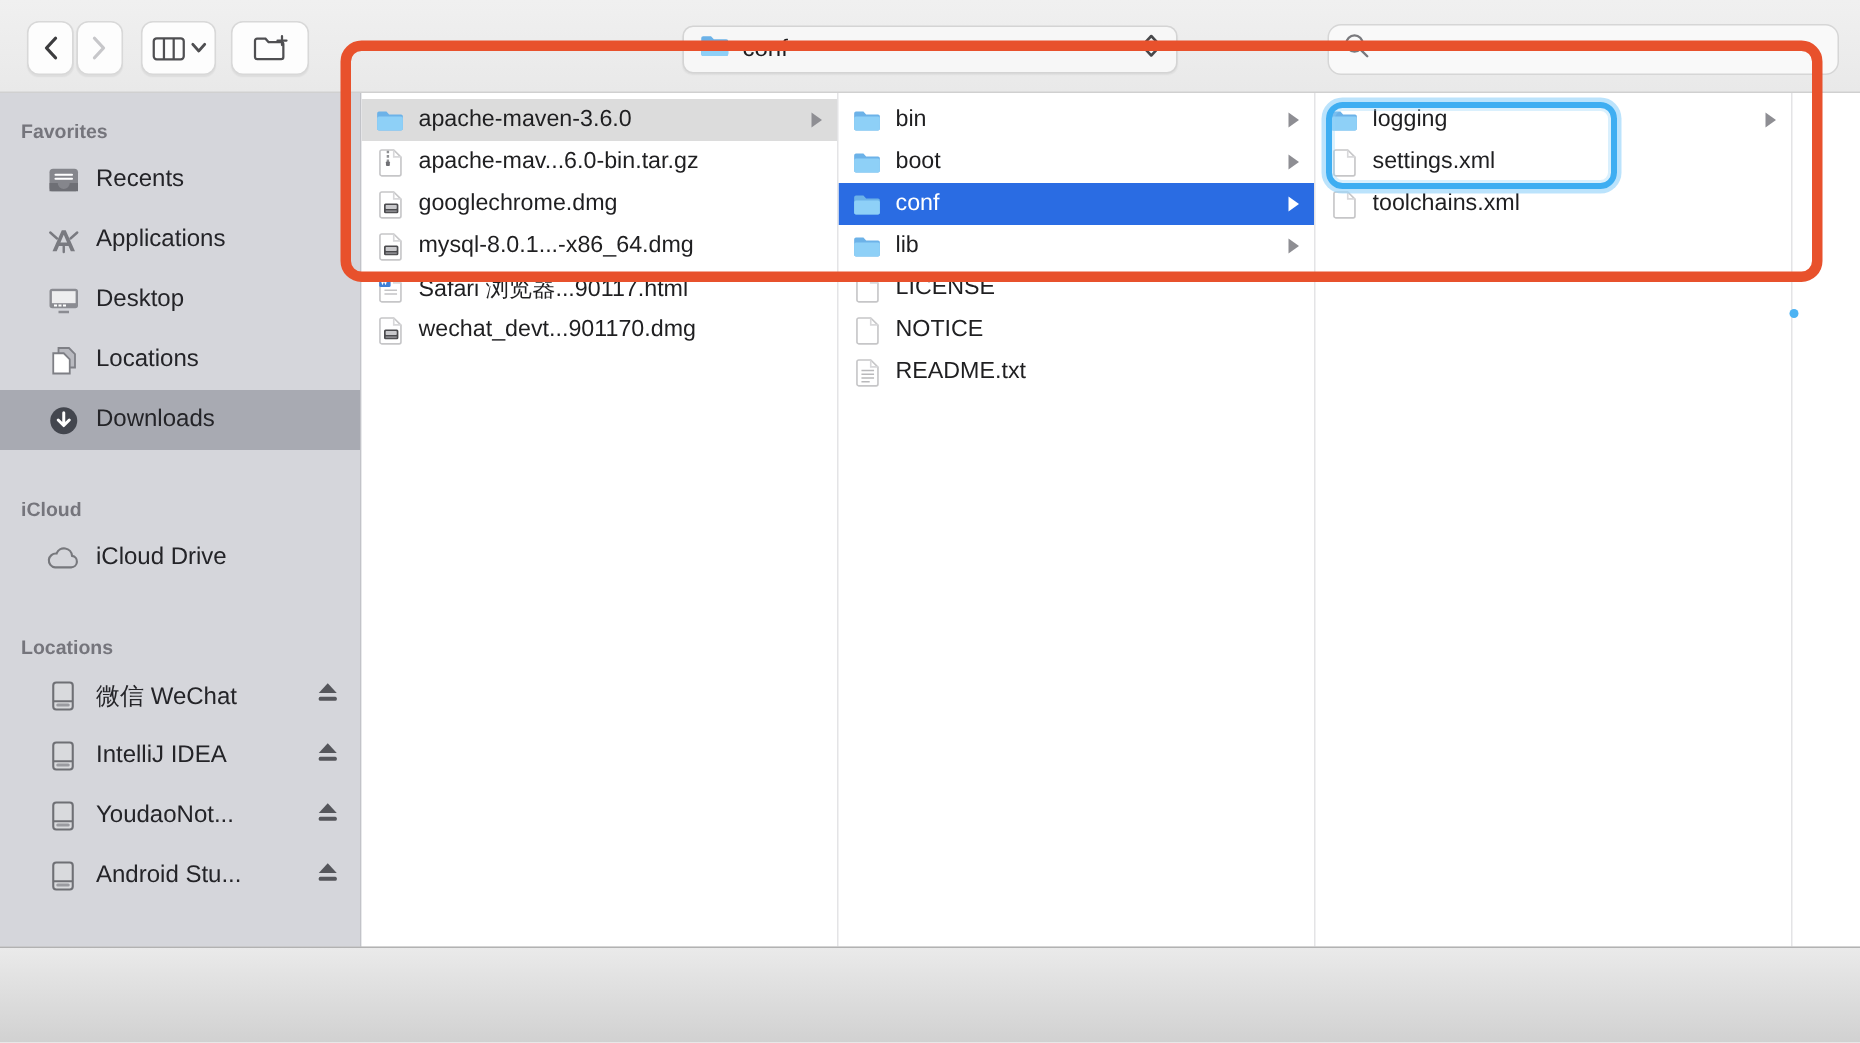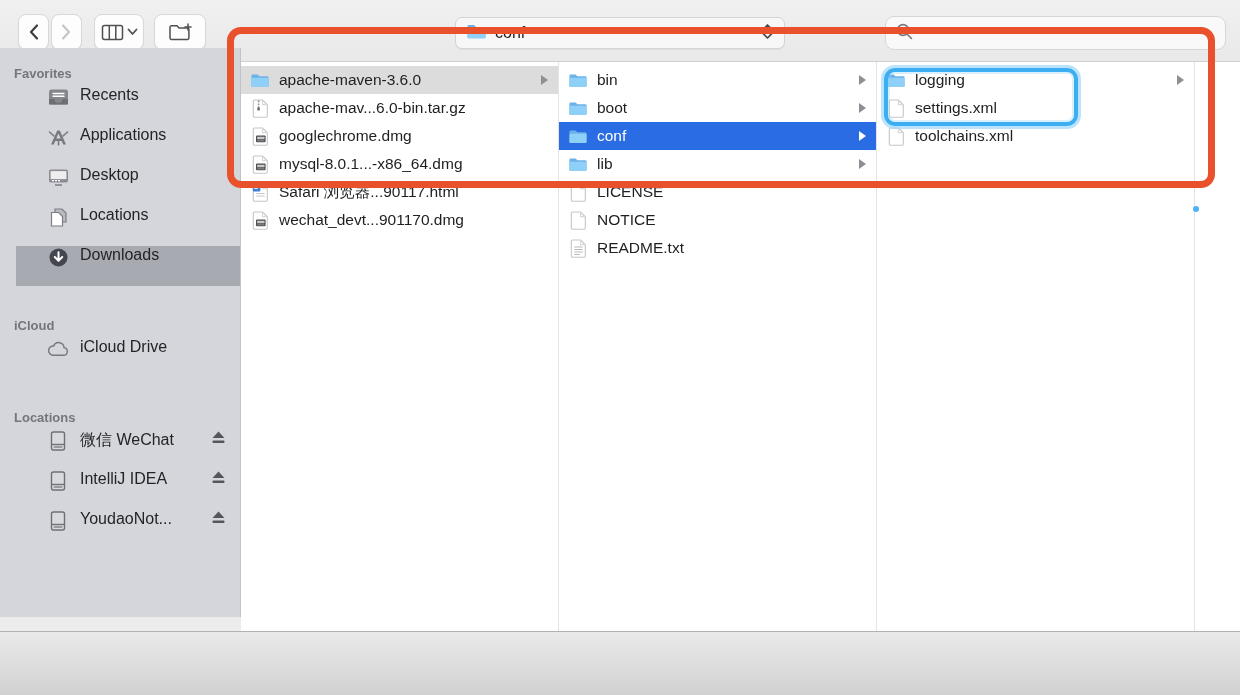--- a/index.html
+++ b/index.html
@@ -19,27 +19,27 @@
     display:flex; align-items:center; padding:0 10px; gap:8px;
     box-shadow:0 1px 1px rgba(0,0,0,.05); }
   .path-select .label { font-size:16px; color:#1d1d1f; flex:1; }
   .search-field { position:absolute; left:885px; top:16px; width:341px; height:34px;
     background:#f9f9f9; border:1px solid #d6d6d6; border-radius:9px;
     display:flex; align-items:center; padding:0 9px; gap:6px; }
   .search-field input { border:none; outline:none; background:transparent;
     font-size:15px; flex:1; color:#1d1d1f; }
 
   
-  .sidebar { position:absolute; left:0; top:48px; width:241px; height:569px;
+  .sidebar { position:absolute; left:0; top:62px; width:241px; height:569px;
     background:#d5d6db; border-right:1px solid #c2c3c8; padding-top:14px; overflow:hidden; }
   .sb-title { font-size:13px; font-weight:bold; color:#75757c; padding:0 0 4px 14px;
     height:24px; line-height:24px; }
   .sb-gap { height:28px; }
-  .sb-item { height:40px; display:flex; align-items:flex-start; gap:10px;
-    padding:0 12px 0 30px; font-size:16px; color:#242428; cursor:default;margin-left:16px; }
+  .sb-item { height:40px; display:flex; align-items:center; gap:10px;
+    padding:0 12px 0 30px; font-size:16px; color:#242428; cursor:default; }
   .sb-item .ic { width:24px; height:22px; flex:0 0 24px; display:flex;
     align-items:center; justify-content:center; }
   .sb-item .lbl { flex:1; white-space:nowrap; overflow:hidden; }
   .sb-item.selected { background:#a8aab2; }
   .sb-item .eject { flex:0 0 18px; }
 
   
   .content { position:absolute; left:241px; top:62px; width:999px; height:569px;
     background:#ffffff; display:flex; }
   .col { width:318px; flex:0 0 318px; border-right:1px solid #e4e4e6;
@@ -227,20 +227,34 @@
             <path d="M3.5 14.5 h13" stroke="#6f7075" stroke-width="1.4"></path>
             <rect x="5.5" y="16" width="9" height="2" rx="1" fill="#9a9ba0"></rect>
           </svg>
         </span>
         <span class="lbl">YoudaoNot...</span>
         <span class="eject"><svg width="17" height="15" viewBox="0 0 17 15">
             <path d="M8.5 1.5 L14.5 8 H2.5 Z" fill="#55565b"></path>
             <rect x="2.5" y="10.5" width="12" height="2.6" rx="1" fill="#55565b"></rect>
           </svg></span>
       </div>
+      <div class="sb-item">
+        <span class="ic">
+          <svg width="20" height="22" viewBox="0 0 20 22">
+            <rect x="3.5" y="2" width="13" height="18" rx="2" fill="#d9dadd" stroke="#6f7075" stroke-width="1.4"></rect>
+            <path d="M3.5 14.5 h13" stroke="#6f7075" stroke-width="1.4"></path>
+            <rect x="5.5" y="16" width="9" height="2" rx="1" fill="#9a9ba0"></rect>
+          </svg>
+        </span>
+        <span class="lbl">Android Stu...</span>
+        <span class="eject"><svg width="17" height="15" viewBox="0 0 17 15">
+            <path d="M8.5 1.5 L14.5 8 H2.5 Z" fill="#55565b"></path>
+            <rect x="2.5" y="10.5" width="12" height="2.6" rx="1" fill="#55565b"></rect>
+          </svg></span>
+      </div>
     </div>
 
   <div class="content" id="columns">
       <div class="col">
         <div class="row sel-gray">
           <span class="fic">
             <svg width="21" height="17" viewBox="0 0 21 17">
               <path d="M1.5 3.4 A1.3 1.3 0 0 1 2.8 2.1 H8 l1.9 2 H18.2 a1.3 1.3 0 0 1 1.3 1.3 V14 a1.3 1.3 0 0 1 -1.3 1.3 H2.8 A1.3 1.3 0 0 1 1.5 14 Z" fill="#6cb2e8"></path>
               <rect x="1.5" y="5.6" width="18" height="9.7" rx="1.3" fill="#8ed0f7"></rect>
             </svg>

